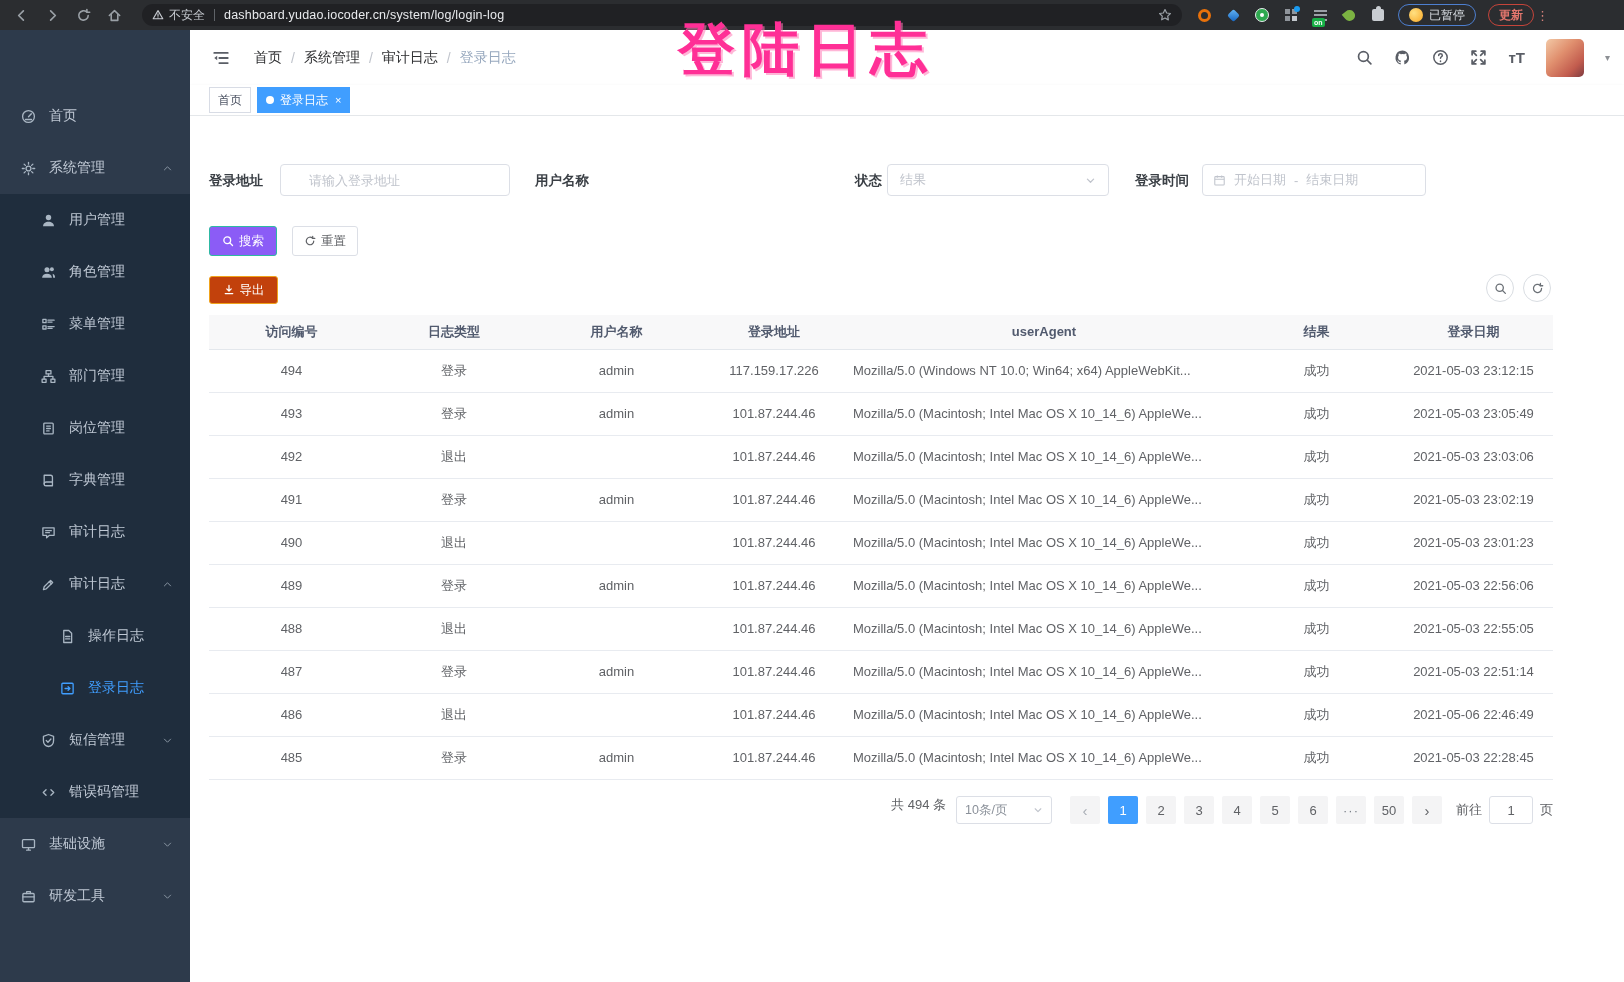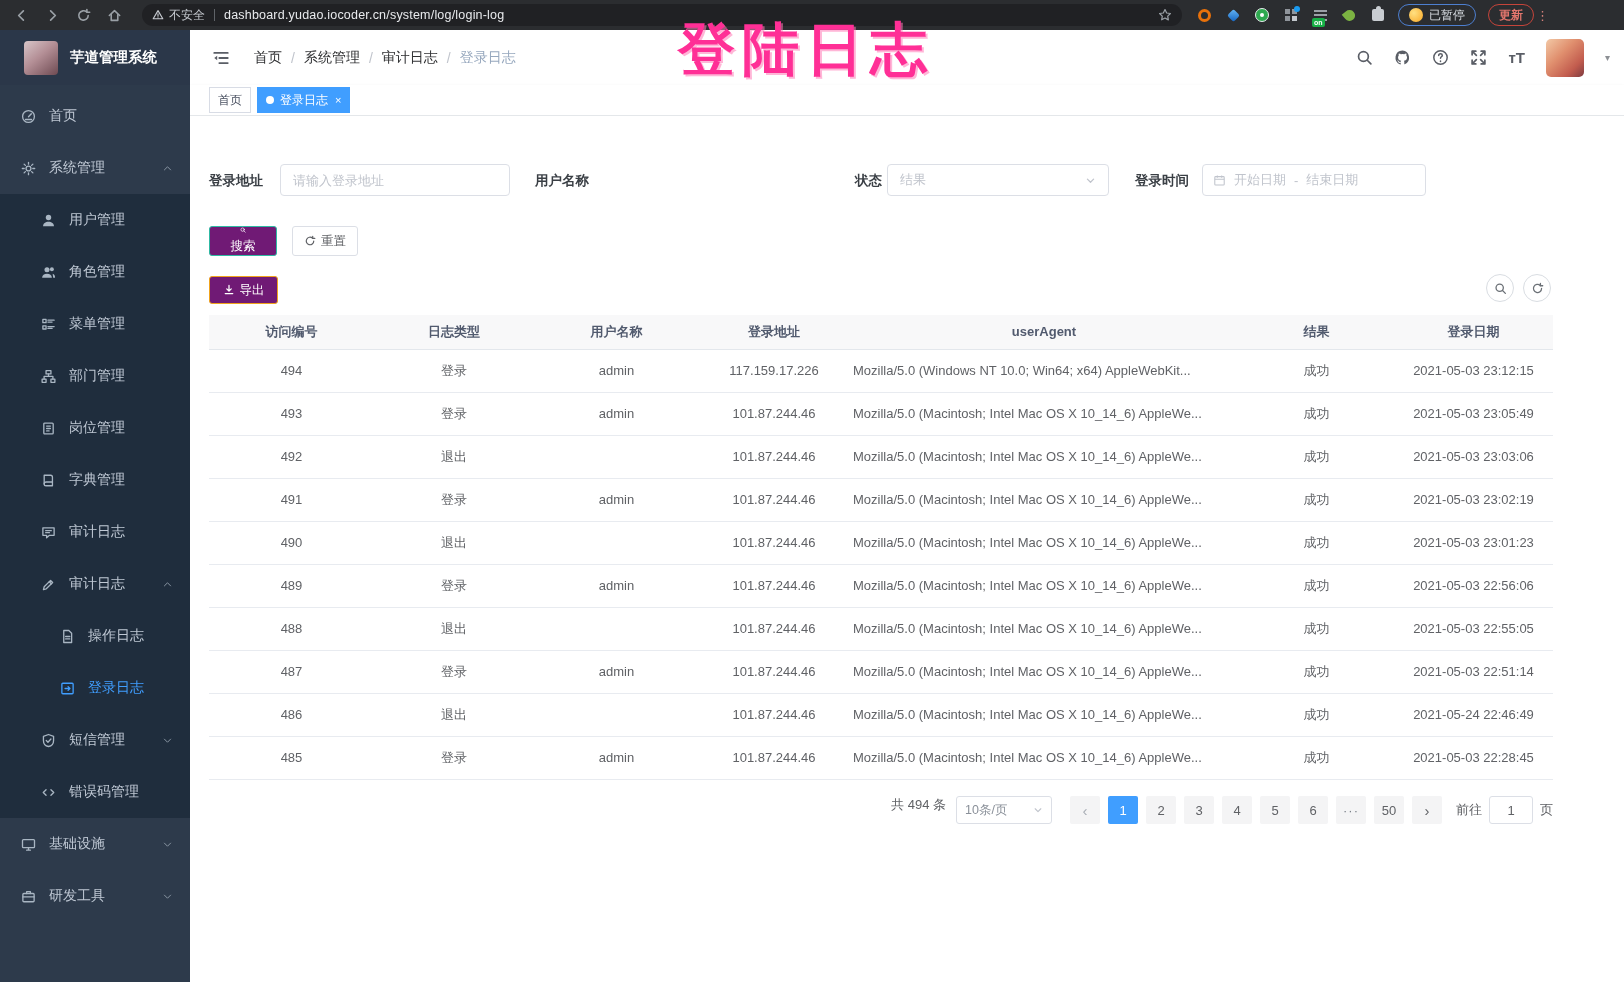--- a/index.html
+++ b/index.html
@@ -96,42 +96,42 @@
   .tag { height:26px; display:flex; align-items:center; padding:0 8px; font-size:12px;
     border:1px solid #d8dce5; background:#fff; color:#495060; cursor:pointer; }
   .tag.active { background:#409eff; border-color:#409eff; color:#fff; }
   .tag .dot { width:8px; height:8px; border-radius:50%; background:#fff; margin-right:6px; }
   .tag .close { margin-left:7px; font-size:11px; }
 
   .content { position:absolute; left:0; top:86px; right:0; bottom:0; background:#fff; }
 
   .filter-label { position:absolute; top:56px; font-size:13.5px; font-weight:700; color:#3a3f45; }
   .f-input { position:absolute; top:48px; height:32px; border:1px solid #dcdfe6; border-radius:4px;
-    font-size:13px; color:#606266; padding:0 12px; outline:none; background:#fff;
+    font-size:13px; color:#606266; padding:0 28px; outline:none; background:#fff;
     font-family:"Liberation Sans","DejaVu Sans",sans-serif; }
   .f-input::placeholder { color:#c0c4cc; }
   .f-select { position:absolute; top:48px; height:32px; border:1px solid #dcdfe6; border-radius:4px;
     display:flex; align-items:center; padding:0 12px; color:#c0c4cc; font-size:13px; cursor:pointer; background:#fff; }
   .f-select .ph { flex:1; }
   .f-select svg { width:11px; height:11px; color:#c0c4cc; }
   .f-date { position:absolute; top:48px; height:32px; border:1px solid #dcdfe6; border-radius:4px;
     display:flex; align-items:center; padding:4px 10px; gap:8px; font-size:13px; color:#c0c4cc;
     cursor:pointer; background:#fff; }
   .f-date svg { width:13px; height:13px; color:#c0c4cc; }
 
   .btn { display:inline-flex; align-items:center; justify-content:center; gap:5px; border-radius:3px;
     font-size:12.5px; cursor:pointer; border:1px solid transparent;
     font-family:"Liberation Sans","DejaVu Sans",sans-serif; }
   .btn svg { width:12px; height:12px; }
   .search-btn { position:absolute; left:19px; top:110px; width:68px; height:30px;
-    background:#701a75; border-color:#2eb9a3; color:#fff;flex-direction:column; }
+    background:#8b5cf6; border-color:#2eb9a3; color:#fff; }
   .reset-btn { position:absolute; left:102px; top:110px; width:66px; height:30px;
     background:#fff; border-color:#dcdfe6; color:#606266; }
   .export-btn { position:absolute; left:19px; top:160px; width:69px; height:28px;
-    background:#701a75; border-color:#f0a31b; color:#fff; }
+    background:#c2410c; border-color:#f0a31b; color:#fff; }
   .circle-btn { position:absolute; top:158px; width:28px; height:28px; border-radius:50%;
     border:1px solid #d9dde2; background:#fff; color:#6b7076; display:flex; align-items:center;
     justify-content:center; cursor:pointer; }
   .circle-btn svg { width:13px; height:13px; }
 
   .data-table { position:absolute; left:19px; top:199px; width:1344px; border-collapse:collapse;
     font-size:13px; table-layout:fixed; }
   .data-table th { height:34px; background:#f8f8f9; color:#515a6e; font-weight:600;
     text-align:center; border-bottom:1px solid #e3e7ec; }
   .data-table td { height:43px; color:#606266; text-align:center;
@@ -232,24 +232,20 @@
   </div>
   <div class="pill update-pill">
     <span>更新</span>
   </div>
   <div class="menu-dots">⋮</div>
 </div>
 
 <div class="overlay-text">登陆日志</div>
 
 <div class="sidebar">
-  <div class="logo-row">
-    <span class="logo-avatar"></span>
-    <span class="logo-title">芋道管理系统</span>
-  </div>
   <nav class="nav">
       <div class="nav-item lvl1">
         <span class="nav-icon">
           <svg viewBox="0 0 16 16" stroke="currentColor" fill="none" stroke-width="1.4" stroke-linecap="round" stroke-linejoin="round">
             <circle cx="8" cy="8" r="6.3"></circle>
             <path d="M8 8.3L11 5"></path>
             <path d="M4.8 11.2h6.4"></path>
           </svg>
         </span>
         <span class="nav-label">首页</span>
@@ -633,21 +629,21 @@
             <td>成功</td>
             <td>2021-05-03 22:51:14</td>
           </tr>
           <tr>
             <td>486</td>
             <td>退出</td>
             <td></td>
             <td>101.87.244.46</td>
             <td class="ua">Mozilla/5.0 (Macintosh; Intel Mac OS X 10_14_6) AppleWe...</td>
             <td>成功</td>
-            <td>2021-05-24 22:46:49</td>
+            <td>2021-05-06 22:46:49</td>
           </tr>
           <tr>
             <td>485</td>
             <td>登录</td>
             <td>admin</td>
             <td>101.87.244.46</td>
             <td class="ua">Mozilla/5.0 (Macintosh; Intel Mac OS X 10_14_6) AppleWe...</td>
             <td>成功</td>
             <td>2021-05-03 22:28:45</td>
           </tr>

